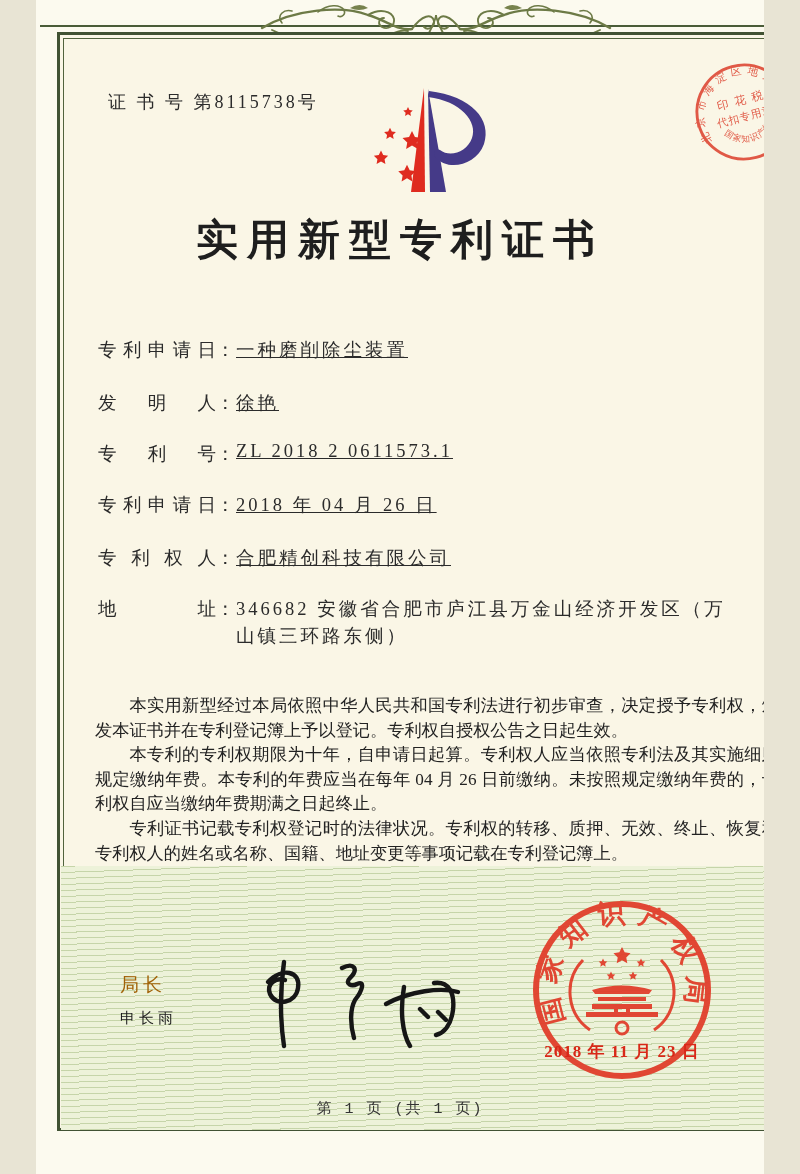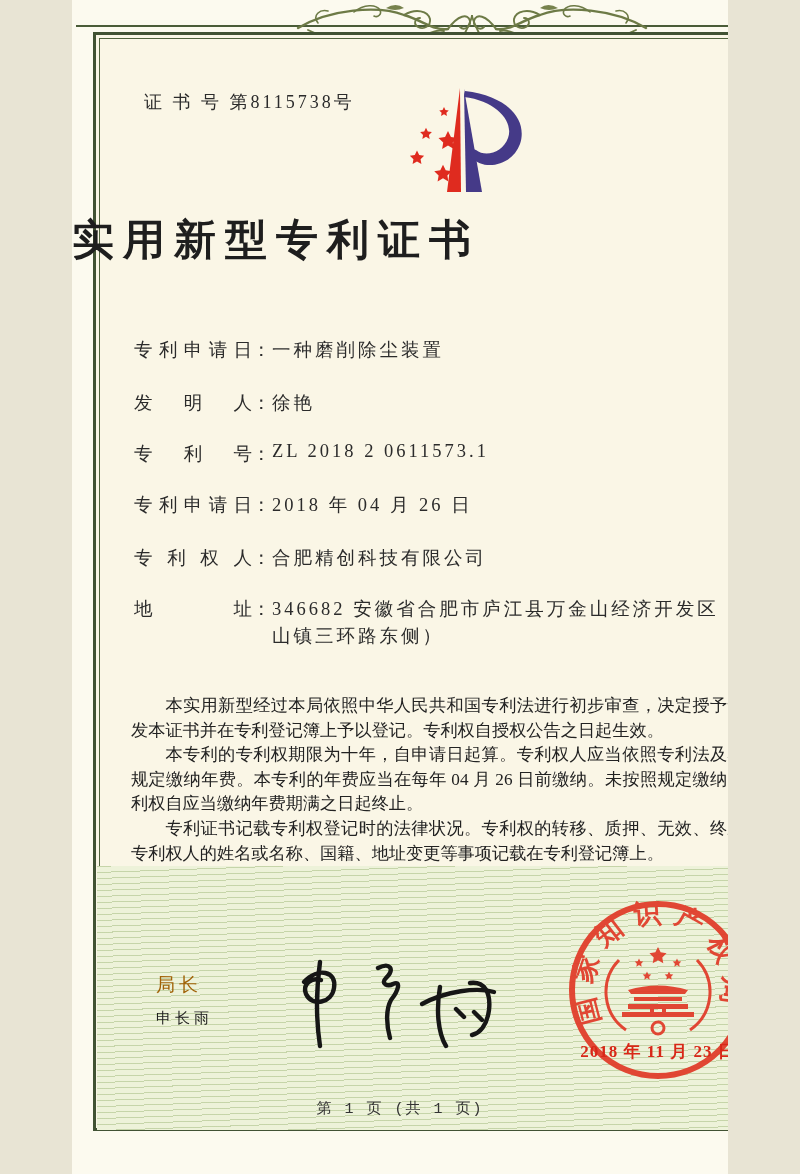--- a/index.html
+++ b/index.html
@@ -1,41 +1,41 @@
 <!DOCTYPE html>
 <html><head>
 <meta charset="utf-8">
 <style>
   html,body{margin:0;padding:0;background:#e8e4d4;}
   .page{
-    position:relative;width:656px;height:1174px;margin:0 auto;
+    position:relative;width:728px;height:1174px;margin:0 auto;
     background:#fcfaef;overflow:hidden;
     font-family:"Liberation Serif","DejaVu Serif",serif;color:#2b2b2b;
   }
   
   .rule-top{position:absolute;left:4px;top:25px;width:792px;height:2px;background:#4a5c38;}
   .ornament{position:absolute;left:210px;top:1px;}
   
   .frame{position:absolute;left:21px;top:32px;width:753px;height:1099px;
     border:3px solid #415233;box-sizing:border-box;background:#faf6e6;}
   .frame::after{content:"";position:absolute;inset:3px;border:1px solid #51633d;}
   
   .stripe-zone{position:absolute;left:25px;top:866px;width:750px;height:264px;
     background-color:#edf2d9;
     background-image:repeating-linear-gradient(178deg,
       rgba(138,168,96,0.40) 0px, rgba(138,168,96,0.40) 1px,
       rgba(237,242,217,0) 1px, rgba(237,242,217,0) 6px);}
   .cert-no{position:absolute;left:72px;top:90px;font-size:18px;letter-spacing:3px;}
   .logo{position:absolute;left:332px;top:86px;}
-  .title{position:absolute;left:0;right:0;top:212px;text-align:left;
+  .title{position:absolute;left:0;right:0;top:212px;text-align:center;
     font-size:42px;font-weight:bold;letter-spacing:9px;color:#1e1e1e;}
   .frow{position:absolute;left:62px;font-size:18.5px;white-space:nowrap;}
   .flabel{display:inline-block;width:118px;text-align:justify;text-align-last:justify;vertical-align:top;}
   .fcolon{display:inline-block;width:20px;vertical-align:top;}
-  .fvalue{letter-spacing:3px;vertical-align:top;}
+  .fvalue{letter-spacing:3px;vertical-align:top;text-decoration:underline;}
   .fvalue-wrap{display:inline-block;width:505px;white-space:normal;letter-spacing:3px;line-height:27px;vertical-align:top;}
   .grant-no-group{position:absolute;left:393px;top:0;white-space:nowrap;}
   .grant-no-group .flabel{width:108px;}
   .body-text{position:absolute;left:59px;top:694px;width:684px;
     font-size:17.2px;line-height:24.6px;text-align:justify;color:#222;font-family:Liberation Serif, serif;}
   .body-text p{margin:0;text-indent:2em;}
   .sig-title{position:absolute;left:84px;top:972px;font-size:19px;letter-spacing:4px;color:#a16207;}
   .sig-name{position:absolute;left:84px;top:1009px;font-size:15px;letter-spacing:4px;color:#1c1c1c;}
   .signature-svg{position:absolute;left:200px;top:932px;}
   .seal-svg{position:absolute;left:492px;top:896px;}

